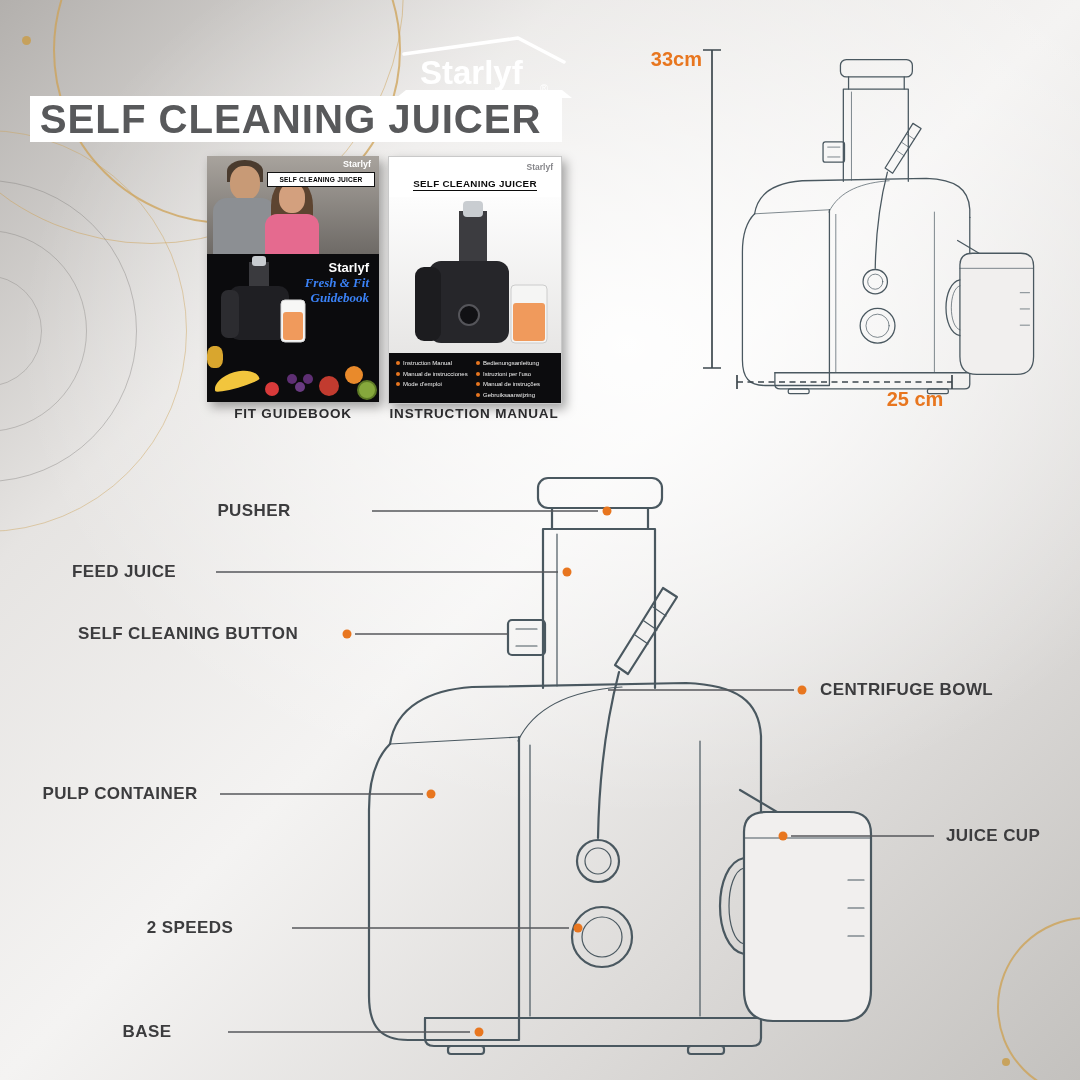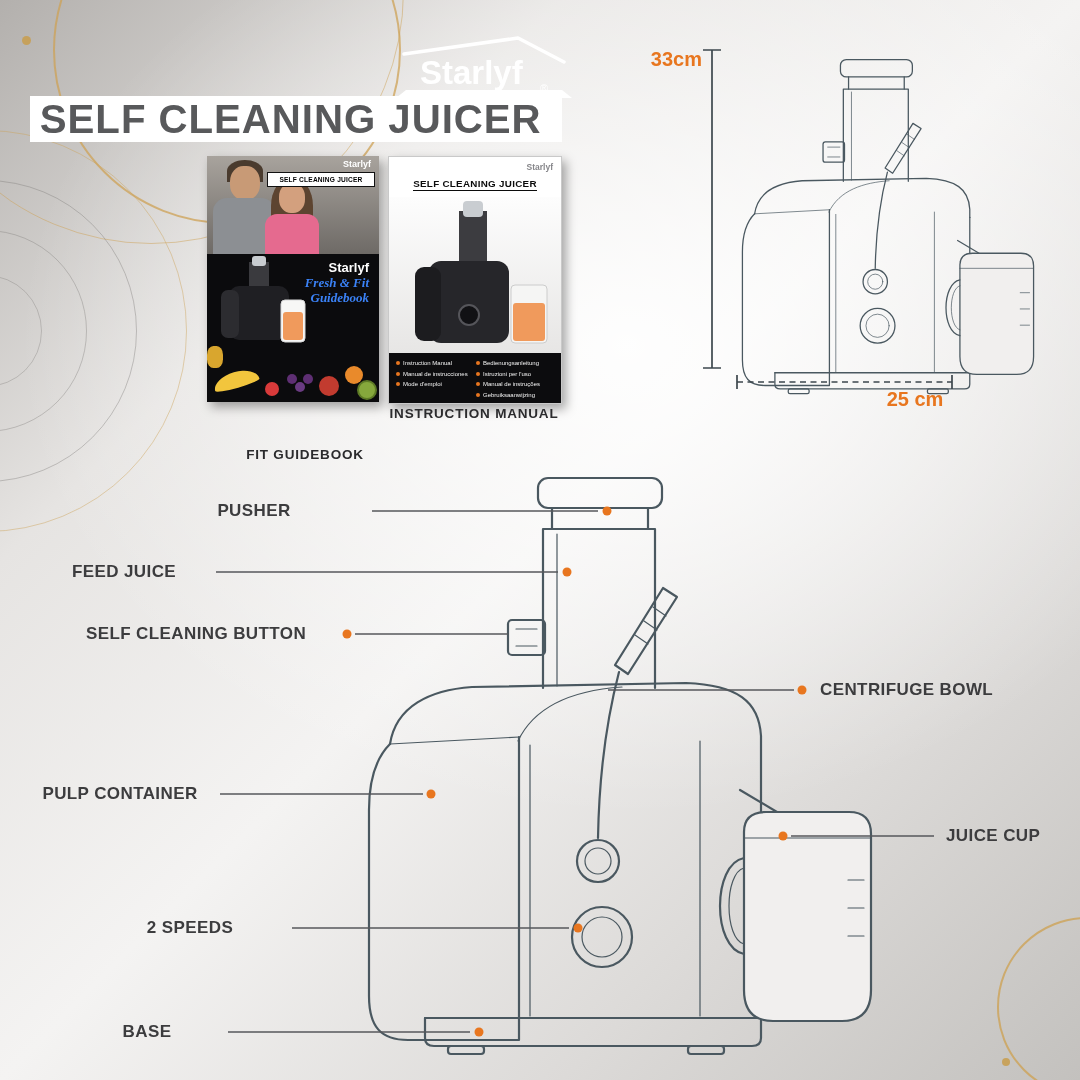--- a/index.html
+++ b/index.html
@@ -26,21 +26,21 @@
           display:flex;align-items:center;}
   .banner-title{font-weight:bold;font-size:41px;color:#58595b;letter-spacing:1px;padding-left:10px;
                 transform:scaleX(.98);transform-origin:left center;white-space:nowrap;}
   .logo-svg{position:absolute;left:390px;top:32px;z-index:3;overflow:visible;}
 
   .booklet{position:absolute;width:172px;height:246px;box-shadow:4px 5px 10px rgba(0,0,0,.35);z-index:3;}
   .book1{left:207px;top:156px;background:#0b0b0d;overflow:hidden;}
   .book2{left:388px;top:156px;background:#ffffff;border:1px solid #c9c9c9;overflow:hidden;}
   .caption{position:absolute;top:406px;width:172px;text-align:center;font-weight:bold;font-size:13.5px;
            color:#2b2b2d;letter-spacing:.8px;z-index:3;}
-  .cap1{left:219px;margin-top:41px;} .cap2{left:388px;}
+  .cap1{left:207px;} .cap2{left:388px;}
 
   .photo{position:absolute;left:0;top:0;right:0;height:98px;overflow:hidden;
          background:linear-gradient(#a8a39d,#6e6a66);}
   .pp{position:absolute;}
   .cover-brand{position:absolute;right:8px;top:3px;color:#fff;font-weight:bold;font-size:9px;z-index:2;}
   .cover-header{position:absolute;right:4px;top:16px;width:106px;height:13px;background:#fff;border:1px solid #111;
                 font-size:6.6px;font-weight:bold;color:#000;text-align:center;line-height:13px;letter-spacing:.2px;z-index:2;}
   .script-block{position:absolute;right:10px;top:104px;text-align:right;color:#fff;line-height:15px;}
   .script-1{font-weight:bold;font-size:13px;}
   .script-2,.script-3{font-family:"Liberation Serif",serif;font-style:italic;font-weight:bold;
@@ -271,20 +271,20 @@
       <path class="callout-line" d="M228,1032 L470,1032"></path>
         <circle class="callout-dot" cx="479" cy="1032" r="4.5"></circle>
     </g>
   </svg>
 
   <div class="dim-label dl-h">33cm</div>
   <div class="dim-label dl-w">25 cm</div>
 
   <div class="callout r" style="left:150px;top:501px;width:208px;">PUSHER</div>
   <div class="callout r" style="left:40px;top:562px;width:168px;">FEED JUICE</div>
-  <div class="callout r" style="left:46px;top:624px;width:300px;">SELF CLEANING BUTTON</div>
+  <div class="callout r" style="left:38px;top:624px;width:300px;">SELF CLEANING BUTTON</div>
   <div class="callout" style="left:820px;top:680px;">CENTRIFUGE BOWL</div>
   <div class="callout r" style="left:33px;top:784px;width:174px;">PULP CONTAINER</div>
   <div class="callout" style="left:946px;top:826px;">JUICE CUP</div>
   <div class="callout r" style="left:100px;top:918px;width:180px;">2 SPEEDS</div>
   <div class="callout r" style="left:80px;top:1022px;width:134px;">BASE</div>
 
 </div>
 
 </body></html>

